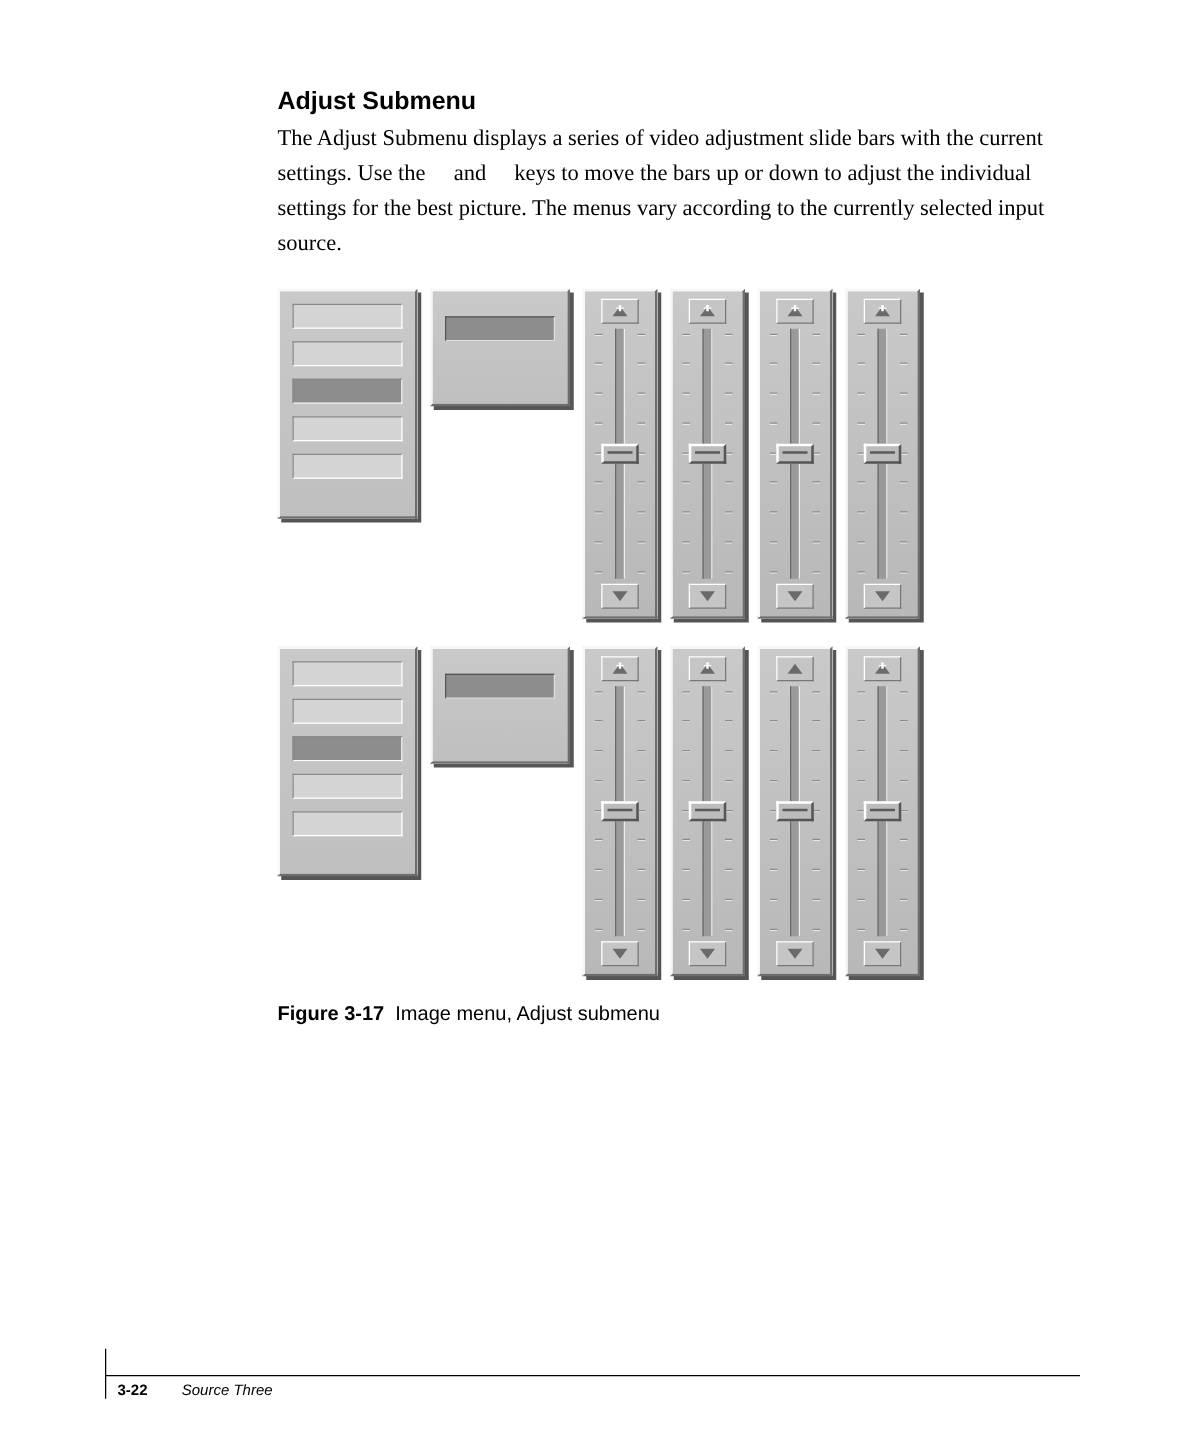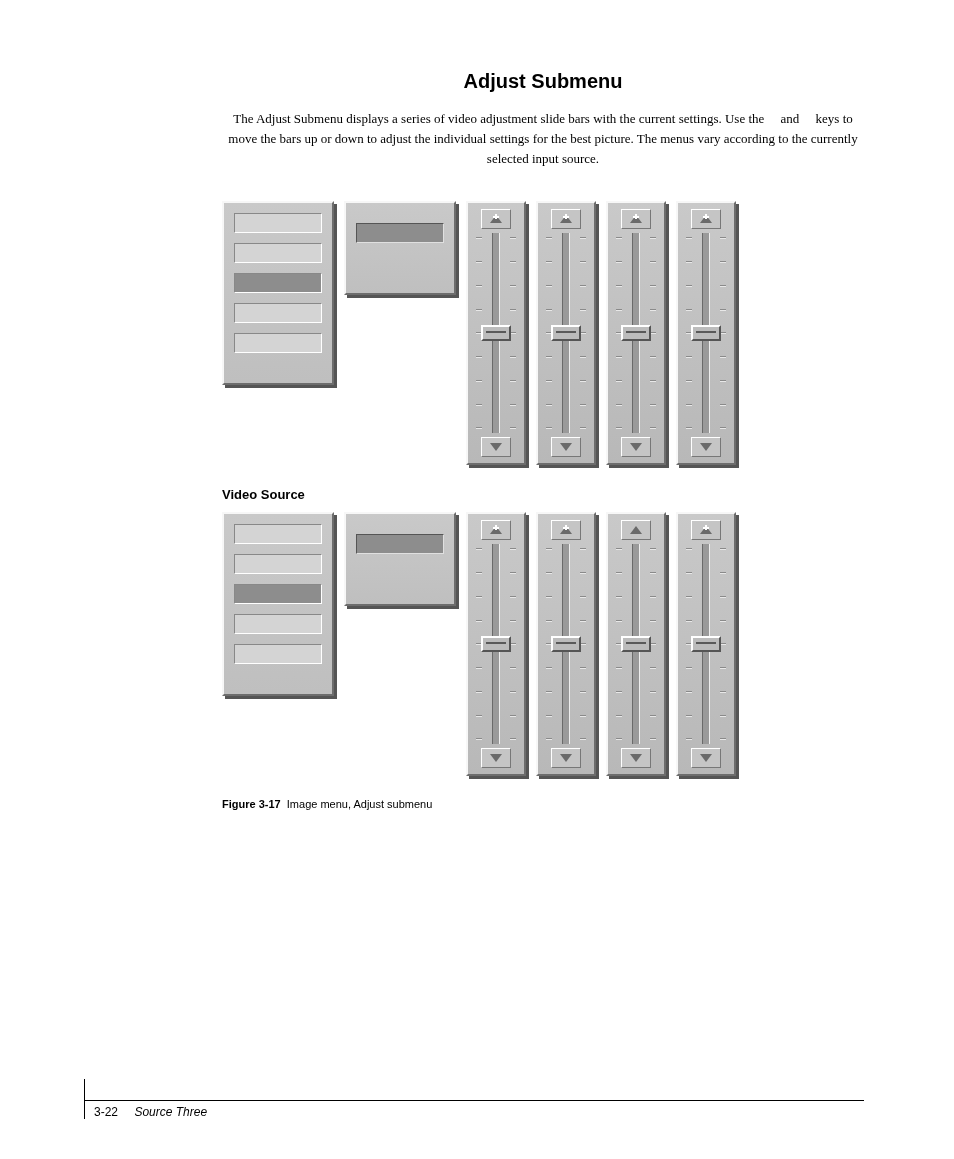--- a/index.html
+++ b/index.html
@@ -12,28 +12,26 @@
     position: relative;
     color: #000;
   }
   .page {
     padding: 70px 90px 0 222px;
   }
   h2 {
     font-family: Arial, Helvetica, sans-serif;
     font-weight: 900;
     font-size: 20px;
-    margin: 0 0 16px 0;
-    text-align: center;
+    margin: 0 0 4px 0;
   }
   .body-text {
-    font-size: 13px;
+    font-size: 18px;
     line-height: 1.55;
-    margin: 0 0 32px 0;
-    text-align: center;
+    margin: 0 0 22px 0;
   }
   .src-label {
     font-family: Arial, Helvetica, sans-serif;
     font-weight: bold;
     font-size: 13px;
     margin: 0 0 10px 0;
   }
   .figure-row {
     display: flex;
     gap: 10px;
@@ -165,41 +163,41 @@
     border-right:2px solid #555;
     border-bottom:2px solid #555;
   }
   .handle::before{
     content:"";
     position:absolute;left:3px;right:3px;top:4px;height:2px;background:#5a5a5a;
   }
 
   .caption{
     font-family: Arial, Helvetica, sans-serif;
-    font-size:11px;
+    font-size:16px;
     margin-top:16px;
   }
   .caption b{font-weight:bold;}
 
   
   .footer{
     position:absolute;
     left:84px;
     bottom:40px;
     width:780px;
     border-top:1px solid #000;
     padding-top:4px;
     font-family: Arial, Helvetica, sans-serif;
     font-size:12px;
     font-style: italic;
   }
   .footer .pg{
-    font-weight:normal;
+    font-weight:bold;
     font-style: normal;
-    margin-right:13px;
+    margin-right:24px;
     margin-left:10px;
     text-align:right;
   }
   .footer-tab{
     position:absolute;
     left:84px;
     bottom:40px;
     width:6px;height:40px;
     border-left:1px solid #000;
   }
@@ -357,21 +355,20 @@
             <div class="tick"></div>
           </div>
         <div class="handle"></div>
       </div>
       <div class="arrow-btn">
           <div class="arrow-down"></div>
         </div>
     </div>
   </div>
 
-  <div class="src-label">Video Source</div>
   <div class="figure-row">
     <div class="menu-panel">
       <div class="menu-item"></div>
       <div class="menu-item"></div>
       <div class="menu-item selected"></div>
       <div class="menu-item"></div>
       <div class="menu-item"></div>
     </div>
     <div class="submenu-panel">
       <div class="submenu-item"></div>

